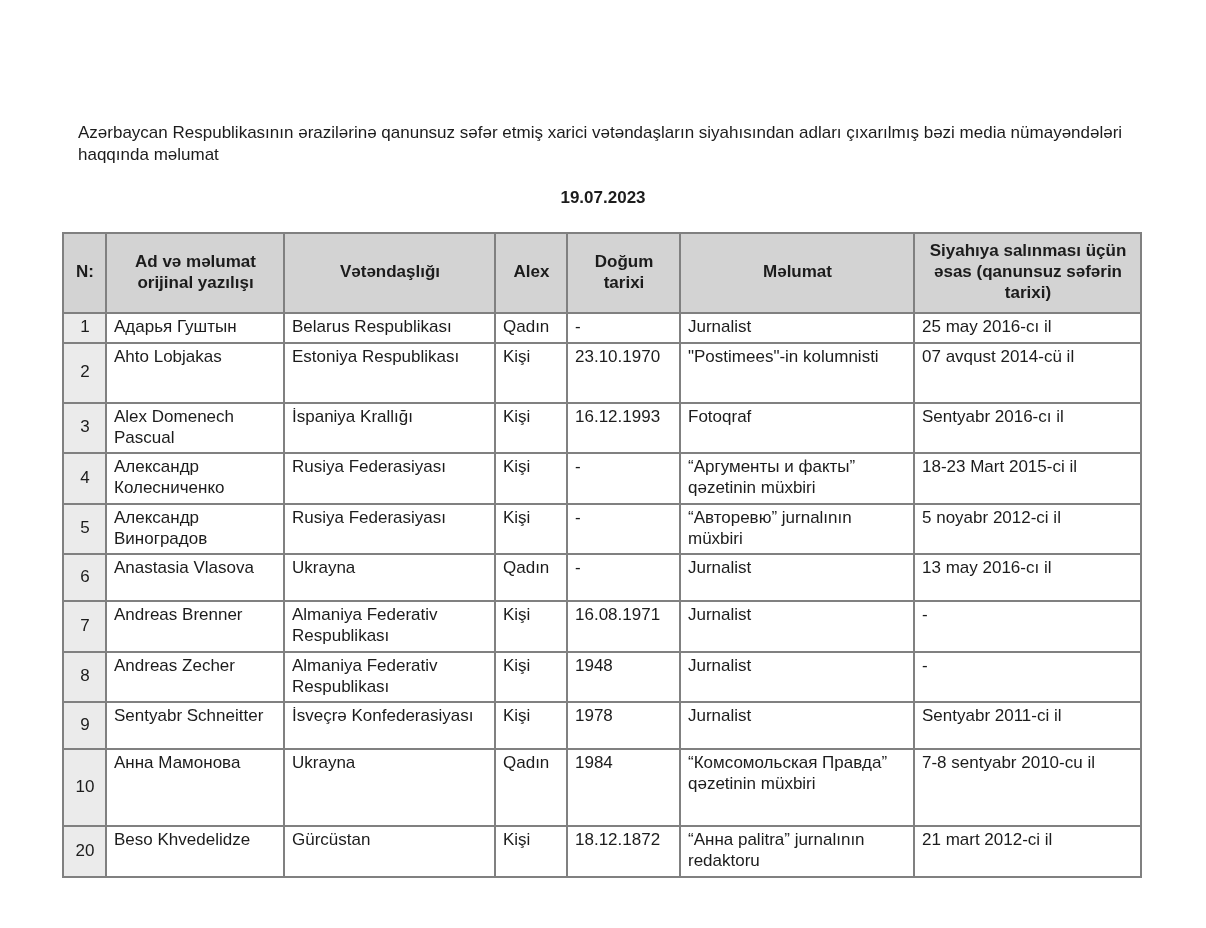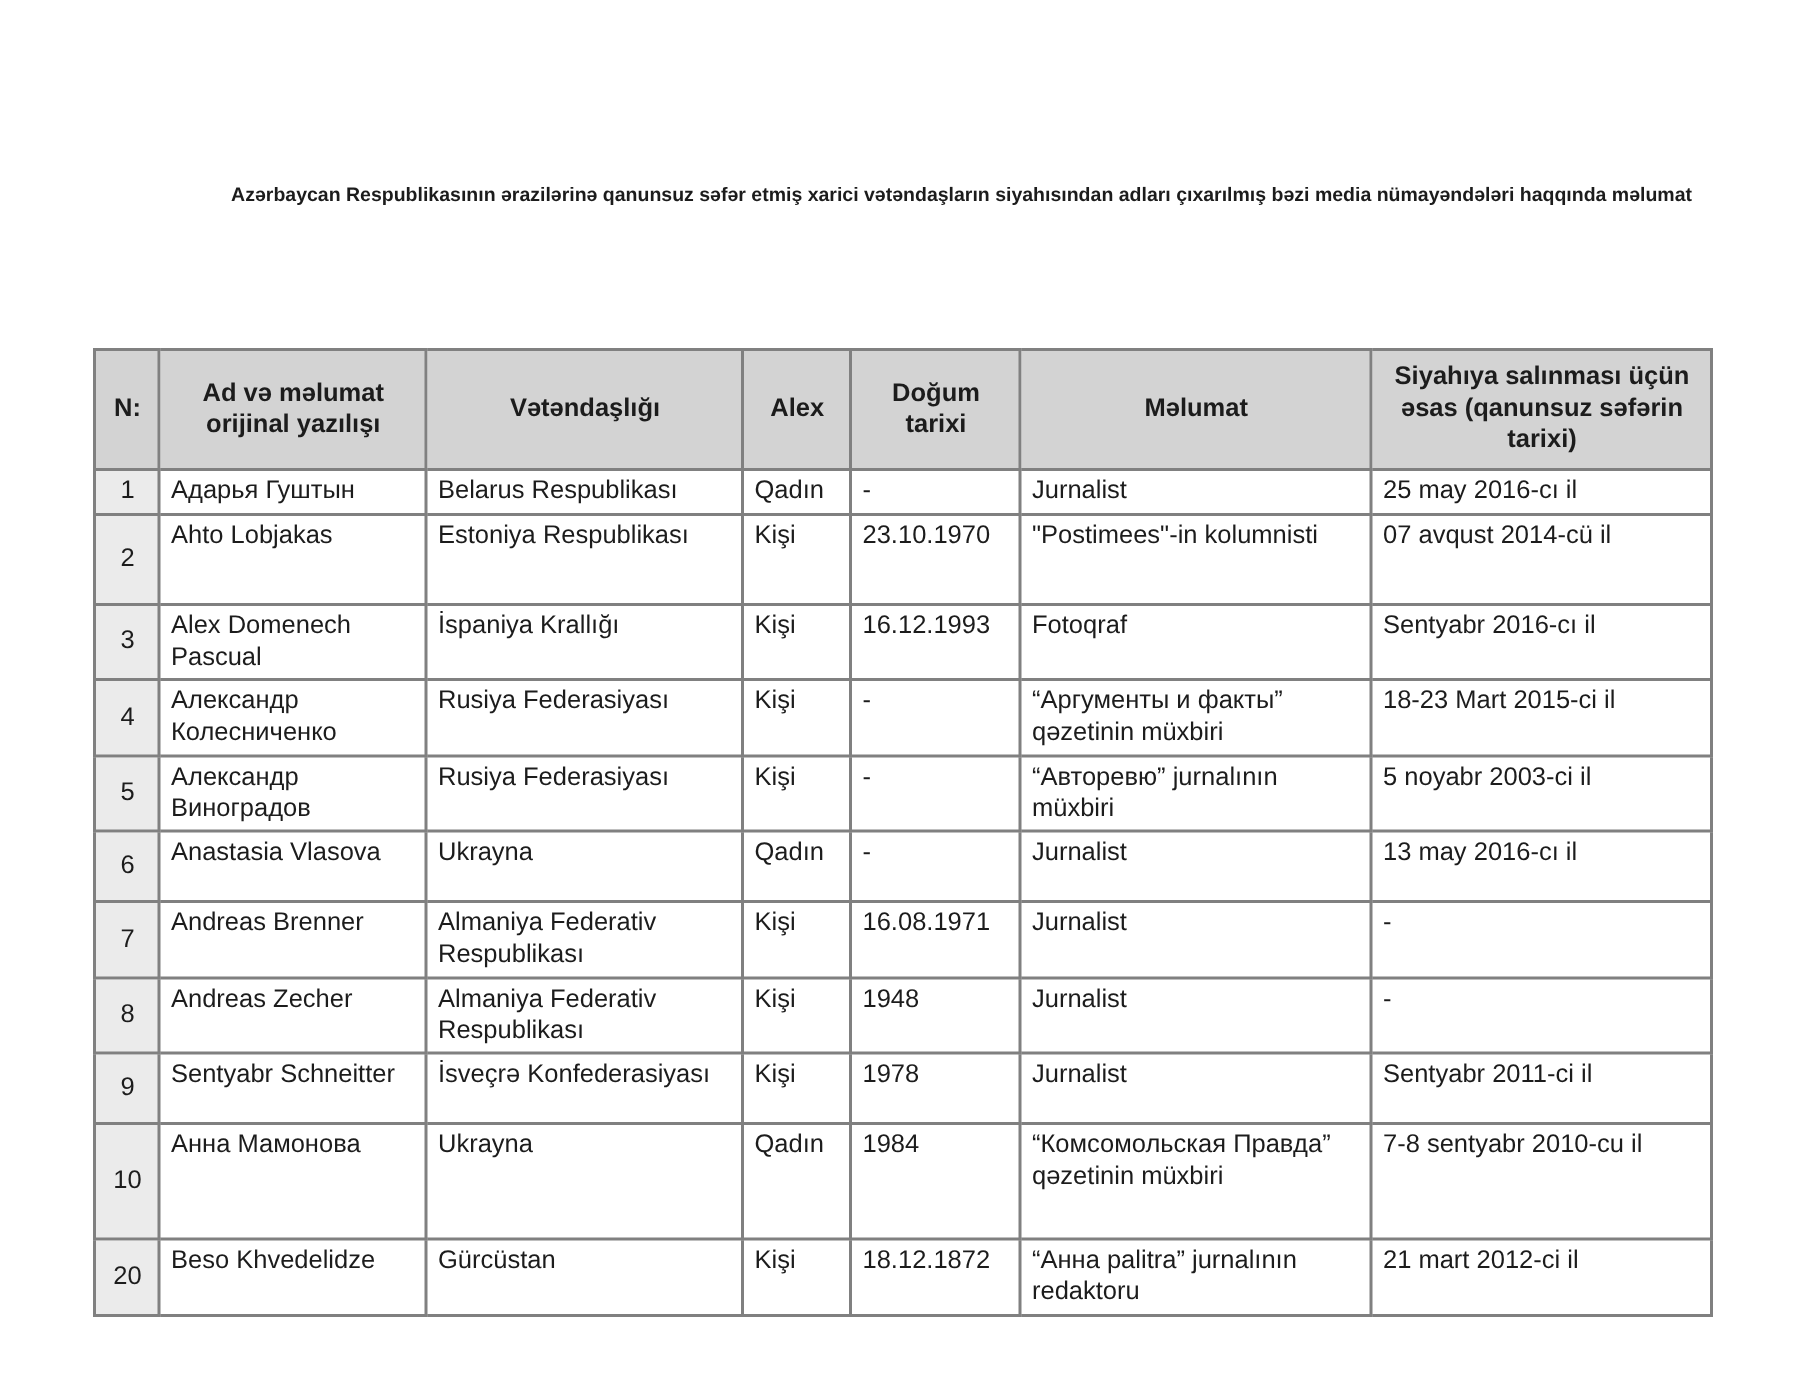--- a/index.html
+++ b/index.html
@@ -13,23 +13,23 @@
     width: 1206px;
     height: 928px;
     background: #ffffff;
     overflow: hidden;
   }
   .doc-title {
     position: absolute;
     top: 122px;
     left: 78px;
     width: 1050px;
-    text-align: right;
-    font-size: 13px;
-    font-weight: bold;
+    text-align: left;
+    font-size: 17px;
+    font-weight: normal;
     line-height: 1.3;
     color: #1c1c1c;
   }
   .doc-date {
     position: absolute;
     top: 188px;
     left: 78px;
     width: 1050px;
     text-align: center;
     font-size: 17px;
@@ -75,20 +75,21 @@
   tbody tr:nth-child(8)  { height: 43px; }
   tbody tr:nth-child(10) { height: 77px; }
 </style>
 </head>
 <body>
 
 <div class="page">
 
   <div class="doc-title">Azərbaycan Respublikasının ərazilərinə qanunsuz səfər etmiş xarici vətəndaşların siyahısından adları çıxarılmış bəzi media nümayəndələri haqqında məlumat</div>
 
+  <div class="doc-date">19.07.2023</div>
 
   <table class="main-table">
     <colgroup>
       <col style="width:43px">
       <col style="width:178px">
       <col style="width:211px">
       <col style="width:72px">
       <col style="width:113px">
       <col style="width:234px">
       <col style="width:227px">
@@ -141,21 +142,21 @@
           <td>“Аргументы и факты” qəzetinin müxbiri</td>
           <td>18-23 Mart 2015-ci il</td>
         </tr>
         <tr>
           <td class="num-cell">5</td>
           <td>Александр Виноградов</td>
           <td>Rusiya Federasiyası</td>
           <td>Kişi</td>
           <td>-</td>
           <td>“Авторевю” jurnalının müxbiri</td>
-          <td>5 noyabr 2003-ci il</td>
+          <td>5 noyabr 2012-ci il</td>
         </tr>
         <tr>
           <td class="num-cell">6</td>
           <td>Anastasia Vlasova</td>
           <td>Ukrayna</td>
           <td>Qadın</td>
           <td>-</td>
           <td>Jurnalist</td>
           <td>13 may 2016-cı il</td>
         </tr>

